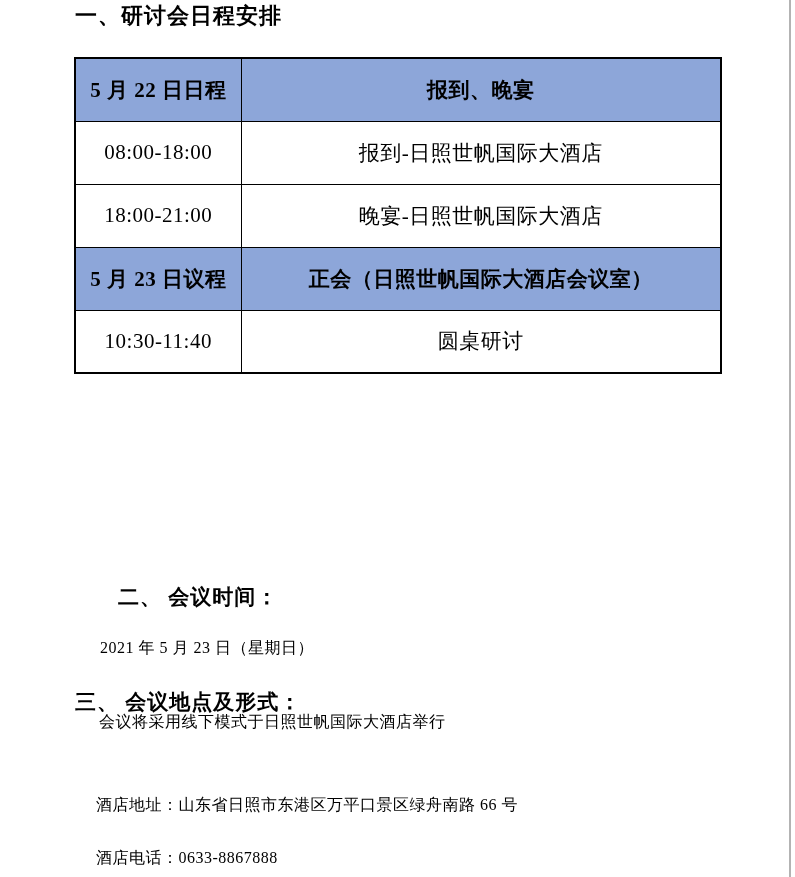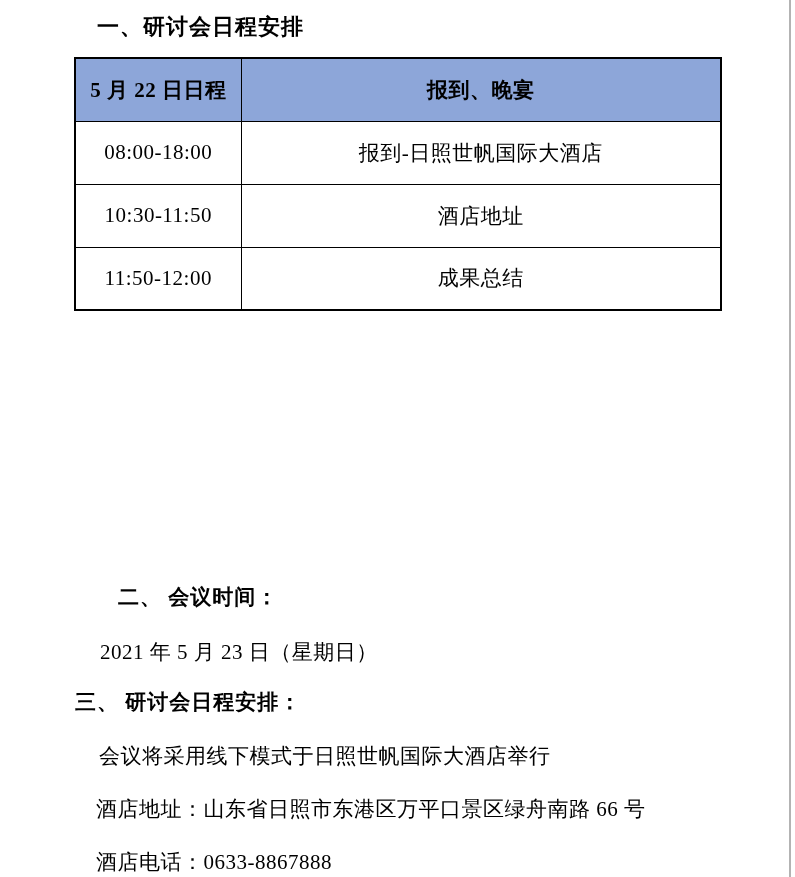--- a/index.html
+++ b/index.html
@@ -11,26 +11,25 @@
     width: 795px;
     height: 877px;
     position: relative;
     overflow: hidden;
     font-family: "Liberation Serif", "DejaVu Serif", serif;
     color: #000000;
   }
   .doc-title {
     position: absolute;
     left: 75px;
-    top: 12px;
+    top: 1px;
     font-size: 22px;
     font-weight: bold;
     letter-spacing: 1px;
     white-space: pre;
-    margin-left: 22px;
   }
   table.schedule {
     position: absolute;
     left: 74px;
     top: 57px;
     width: 646px;
     border-collapse: collapse;
     table-layout: fixed;
     border: 2px solid #000000;
   }
@@ -57,26 +56,26 @@
     left: 75px;
     font-size: 21px;
     font-weight: bold;
     letter-spacing: 1px;
     white-space: pre;
   }
   .sec2-heading { top: 583px; margin-left: 43px; }
   .sec3-heading { top: 688px; }
   .para {
     position: absolute;
-    font-size: 21px;
+    font-size: 16px;
     letter-spacing: 0.5px;
     white-space: pre;
   }
   .date-line { left: 100px; top: 638px; }
-  .venue-line1 { left: 99px; top: 742px; }
+  .venue-line1 { left: 99px; top: 712px; }
   .venue-line2 { left: 96px; top: 795px; }
   .venue-line3 { left: 96px; top: 848px; }
   .page-edge {
     position: absolute;
     left: 789px;
     top: 0;
     width: 2px;
     height: 877px;
     background: #b3b3b3;
   }
@@ -94,31 +93,35 @@
   <tbody>
     <tr class="hdr">
       <td>5 月 22 日日程</td>
       <td>报到、晚宴</td>
     </tr>
     <tr>
       <td>08:00-18:00</td>
       <td>报到-日照世帆国际大酒店</td>
     </tr>
     <tr>
-      <td>10:30-11:50</td>
-      <td>酒店地址</td>
+      <td>18:00-21:00</td>
+      <td>晚宴-日照世帆国际大酒店</td>
+    </tr>
+    <tr class="hdr">
+      <td>5 月 23 日议程</td>
+      <td>正会（日照世帆国际大酒店会议室）</td>
     </tr>
     <tr>
-      <td>11:50-12:00</td>
-      <td>成果总结</td>
+      <td>10:30-11:40</td>
+      <td>圆桌研讨</td>
     </tr>
   </tbody>
 </table>
 
 <div class="sec-heading sec2-heading">二、 会议时间：</div>
 <div class="para date-line">2021 年 5 月 23 日（星期日）</div>
 
-<div class="sec-heading sec3-heading">三、 研讨会日程安排：</div>
+<div class="sec-heading sec3-heading">三、 会议地点及形式：</div>
 <div class="para venue-line1">会议将采用线下模式于日照世帆国际大酒店举行</div>
 <div class="para venue-line2">酒店地址：山东省日照市东港区万平口景区绿舟南路 66 号</div>
 <div class="para venue-line3">酒店电话：0633-8867888</div>
 
 <div class="page-edge"></div>
 
 </body></html>

